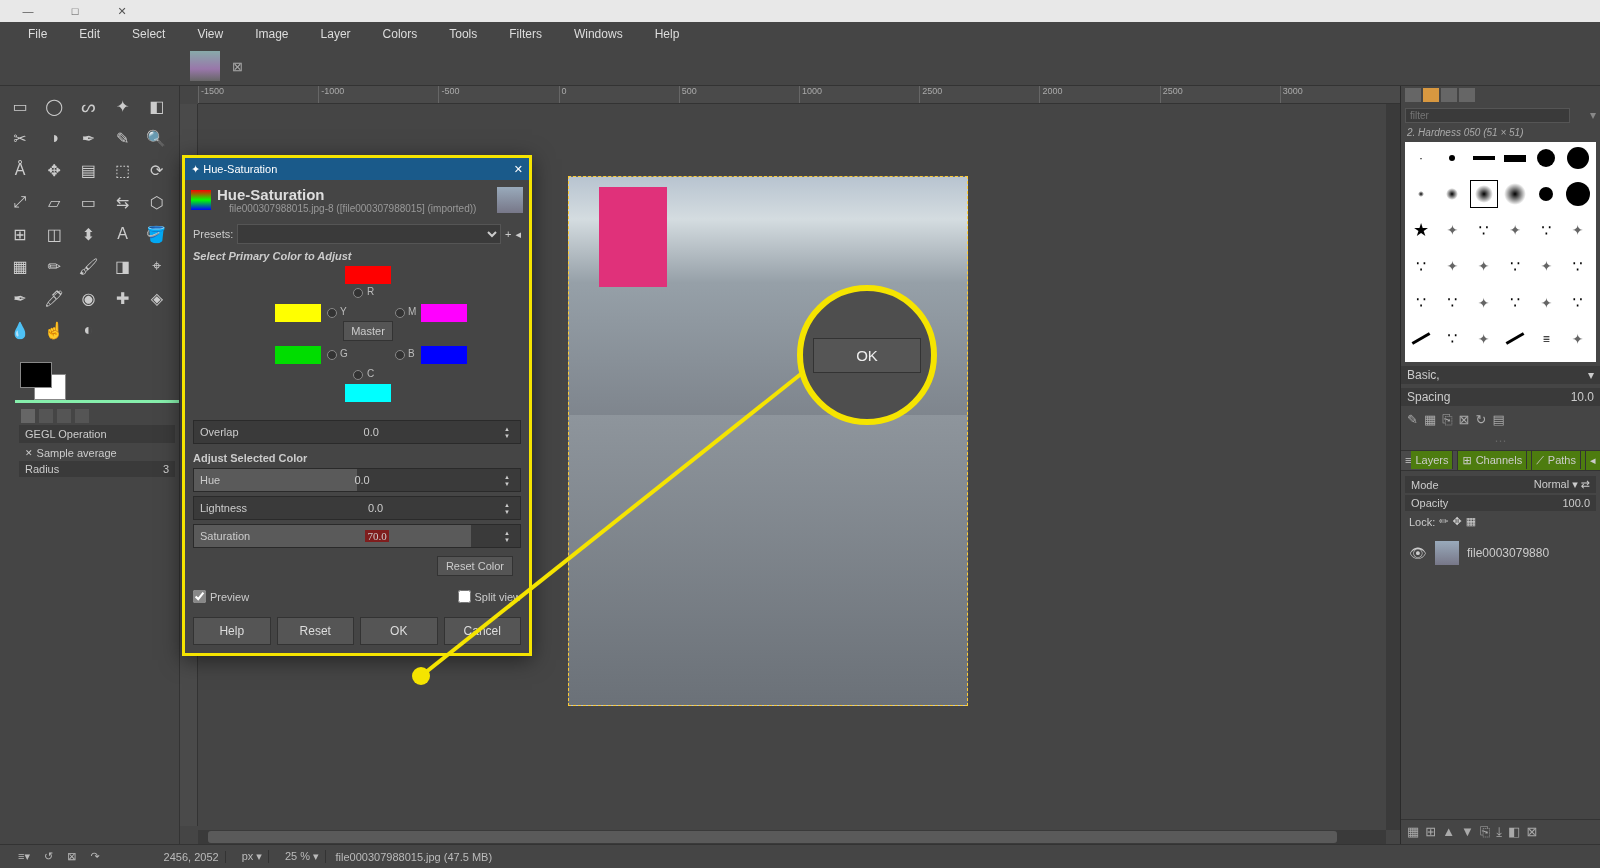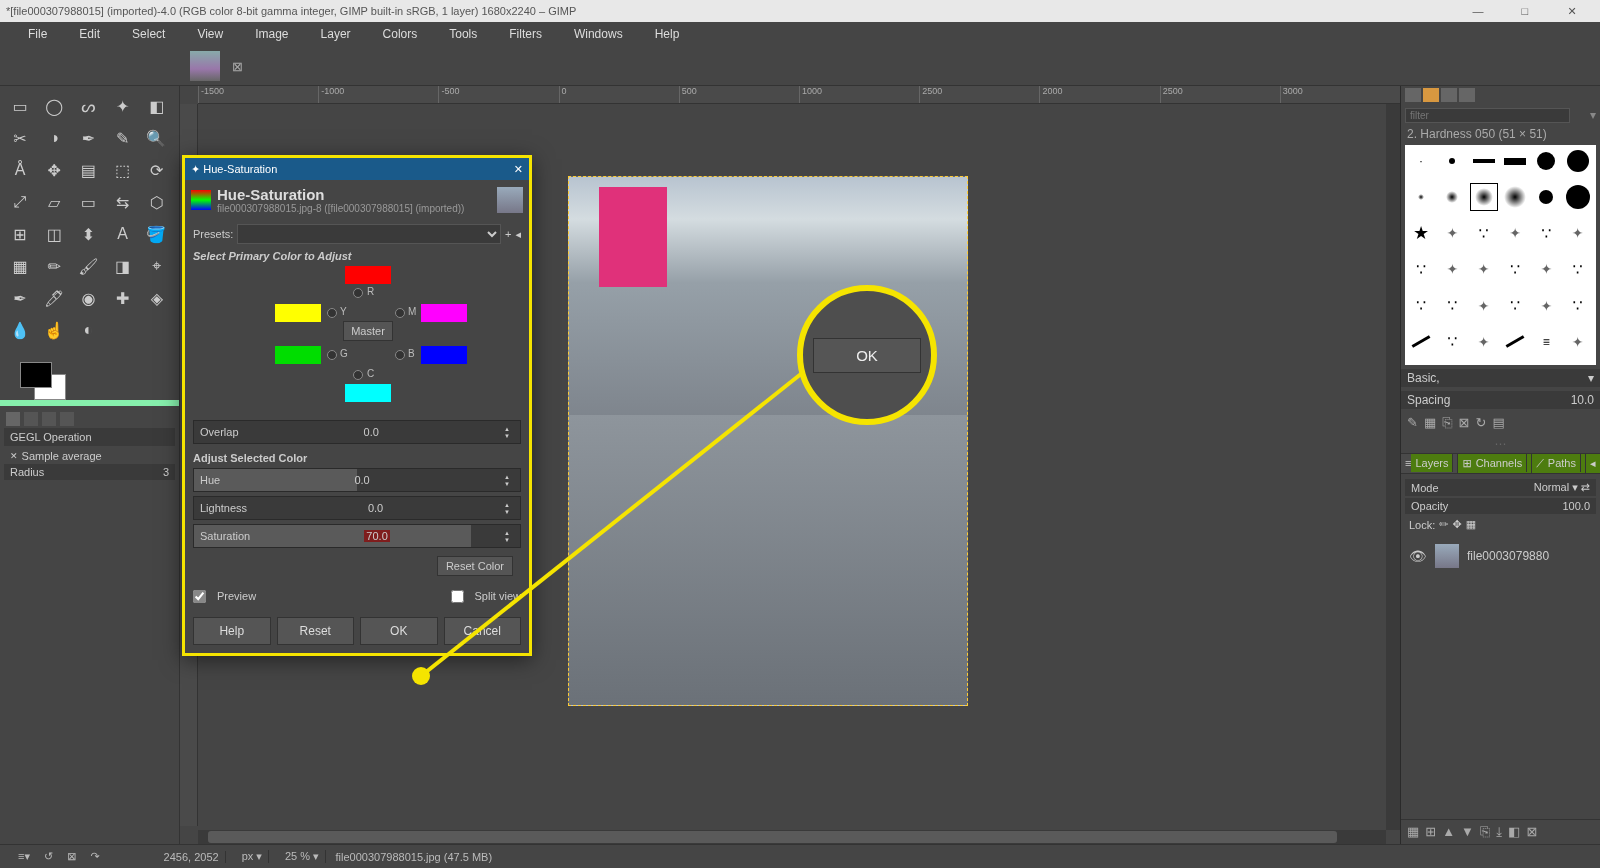--- a/index.html
+++ b/index.html
@@ -21,21 +21,21 @@
 
 .main { display: flex; height: calc(868px - 22px - 24px - 40px - 24px); }
 
 
 .leftpanel { width: 180px; background: #454545; border-right: 1px solid #333; display: flex; flex-direction: column; }
 .toolbox { display: grid; grid-template-columns: repeat(5, 1fr); gap: 4px; padding: 6px; }
 .tool { width: 28px; height: 28px; display: flex; align-items: center; justify-content: center; color: #ccc; font-size: 16px; cursor: pointer; }
 .colorswatch { display: flex; padding: 8px 20px; align-items: center; position: relative; height: 50px; }
 .fgc { width: 32px; height: 26px; background: #000; border: 1px solid #888; position: relative; z-index: 2; }
 .bgc { width: 32px; height: 26px; background: #fff; border: 1px solid #888; position: relative; top: 12px; left: -18px; z-index: 1; }
-.tooloptions { border-top: 6px solid #86efac; padding: 4px; font-size: 11px; }
+.tooloptions { border-top: 3px solid #86efac; padding: 4px; font-size: 11px; margin-left: 15px; }
 .tooloptions .hdr { background: #3a3a3a; padding: 3px 6px; margin-bottom: 2px; }
 .tooloptions .row { display: flex; justify-content: space-between; padding: 2px 6px; align-items: center; }
 
 
 .canvasarea { flex: 1; background: #454545; position: relative; overflow: hidden; }
 .ruler-h { position: absolute; top: 0; left: 18px; right: 0; height: 18px; background: #4a4a4a; border-bottom: 1px solid #333; font-size: 9px; color: #aaa; display: flex; }
 .ruler-h span { width: 128px; border-left: 1px solid #666; padding-left: 2px; }
 .ruler-v { position: absolute; top: 18px; left: 0; width: 18px; bottom: 18px; background: #4a4a4a; border-right: 1px solid #333; }
 .canvas-scroll { position: absolute; top: 18px; left: 18px; right: 14px; bottom: 14px; background: #454545; }
 .image { position: absolute; left: 370px; top: 72px; width: 400px; height: 530px; background: linear-gradient(180deg, #b8c4d0 0%, #d4dce0 8%, #96a0a8 20%, #7a8088 50%, #686c72 100%); border: 1px dashed #ffcc33; }
@@ -43,21 +43,21 @@
 .image::after { content:""; position:absolute; left:0; right:0; bottom:0; height:55%; background:linear-gradient(#8e959c,#6b7178); }
 .scroll-h { position: absolute; bottom: 0; left: 18px; right: 14px; height: 14px; background: #3a3a3a; }
 .scroll-h .thumb { position: absolute; left: 10px; width: 95%; top: 1px; bottom: 1px; background: #5a5a5a; border-radius: 3px; }
 .scroll-v { position: absolute; right: 0; top: 18px; bottom: 14px; width: 14px; background: #3a3a3a; }
 
 
 .rightpanel { width: 200px; background: #454545; border-left: 1px solid #2a2a2a; display: flex; flex-direction: column; }
 .rp-tabs { height: 20px; display: flex; gap: 2px; padding: 2px 4px; }
 .rp-tabs span { width: 16px; height: 14px; background: #666; }
 .rp-tabs span:nth-child(2){ background:#d89840; }
-.brushname { font-size: 12px; padding: 2px 6px; color: #aaa; }
+.brushname { font-size: 10px; font-style: italic; padding: 2px 6px; color: #aaa; }
 .filter-row { display: flex; padding: 2px 4px; gap: 20px; }
 .filter-row input { flex: 1; background: #3a3a3a; border: 1px solid #555; color: #999; font-size: 10px; padding: 1px 4px; }
 .brushgrid { flex: 0 0 220px; background: #fff; margin: 2px 4px; display: grid; grid-template-columns: repeat(6, 1fr); padding: 2px; gap: 1px; overflow: hidden; }
 .brushcell { width: 28px; height: 28px; display: flex; align-items: center; justify-content: center; color: #000; }
 .brushcell.sel { border: 1px solid #000; }
 .br-circle{ width:18px;height:18px;background:#000;border-radius:50%; }
 .br-soft{ width:18px;height:18px;background:radial-gradient(#000,transparent 70%);border-radius:50%; }
 .br-line{ width:22px;height:4px;background:#000; }
 .br-star::before{content:"★";font-size:18px;}
 .br-tex::before{content:"✦";font-size:14px;opacity:.6;}
@@ -78,21 +78,21 @@
 .statusbar { height: 24px; background: #454545; display: flex; align-items: center; padding: 0 8px; font-size: 11px; color: #bbb; gap: 10px; border-top: 1px solid #333; }
 .statusbar .sect { padding: 0 6px; border-right: 1px solid #333; }
 .statusbar .fill { flex: 1; }
 .sb-left { display: flex; gap: 14px; padding-left: 10px; }
 
 
 .dialog { position: absolute; left: 182px; top: 155px; width: 350px; background: #454545; border: 3px solid #f5e400; box-shadow: 0 4px 20px rgba(0,0,0,.5); z-index: 10; }
 .dlg-title { background: #1a5a8a; color: #fff; height: 22px; display: flex; align-items: center; justify-content: space-between; padding: 0 6px; font-size: 11px; }
 .dlg-head { display: flex; align-items: center; padding: 6px; gap: 6px; }
 .dlg-head .htxt h3 { font-size: 15px; font-weight: bold; color: #ddd; }
-.dlg-head .htxt .sub { font-size: 10px; color: #999; }
+.dlg-head .htxt .sub { font-size: 10px; color: #999; margin-left: 12px; }
 .dlg-body { padding: 4px 8px; font-size: 11px; }
 .presets { display: flex; align-items: center; gap: 4px; margin-bottom: 6px; }
 .presets select { flex: 1; background: #3a3a3a; border: 1px solid #555; color: #ccc; height: 20px; }
 
 .colorwheel { position: relative; height: 150px; }
 .cw { position: absolute; width: 46px; height: 18px; cursor: pointer; }
 .cw-r { background: #ff0000; left: 152px; top: 0; }
 .cw-y { background: #ffff00; left: 82px; top: 38px; }
 .cw-m { background: #ff00ff; left: 228px; top: 38px; }
 .cw-g { background: #00dd00; left: 82px; top: 80px; }
@@ -102,39 +102,38 @@
 .rlbl { position: absolute; font-size: 10px; color: #bbb; }
 .masterbtn { position: absolute; left: 150px; top: 55px; width: 50px; height: 20px; background: #555; border: 1px solid #333; text-align: center; line-height: 18px; font-size: 11px; }
 
 .slider-row { margin: 4px 0; }
 .slider-track { background: #3a3a3a; border: 1px solid #2a2a2a; height: 24px; display: flex; align-items: center; justify-content: space-between; padding: 0 6px; position: relative; }
 .slider-track .fill0 { position: absolute; left: 0; top: 0; bottom: 0; background: #5a5a5a; }
 .slider-track span { position: relative; z-index: 1; }
 .spinbtns { width: 10px; display: flex; flex-direction: column; font-size: 6px; line-height: 6px; gap: 1px; }
 
 .dlg-check-row { display: flex; justify-content: space-between; padding: 6px 8px; font-size: 11px; }
-.dlg-check-row label { display: flex; align-items: flex-start; gap: 11px; }
+.dlg-check-row label { display: flex; align-items: center; gap: 4px; }
 .dlg-check-row input { accent-color: #888; }
 .resetcolor { text-align: right; padding: 4px 8px; }
 .resetcolor button { background: #555; border: 1px solid #333; color: #ccc; padding: 3px 8px; font-size: 11px; }
 
 .dlg-buttons { display: flex; gap: 6px; padding: 8px; }
 .dlg-buttons button { flex: 1; background: #555; border: 1px solid #333; color: #ddd; padding: 6px; font-size: 12px; cursor: pointer; }
 
 
 .magbig { position: absolute; left: 797px; top: 285px; width: 140px; height: 140px; border: 6px solid #f5e400; border-radius: 50%; background: #4e4e4e; display: flex; align-items: center; justify-content: center; z-index: 20; overflow: hidden; }
 .magbig .okbox { background: #555; border: 1px solid #333; padding: 8px 42px; font-size: 15px; color: #eee; }
 .magdot { position: absolute; left: 412px; top: 667px; width: 18px; height: 18px; background: #f5e400; border-radius: 50%; z-index: 21; }
 .magline { position: absolute; left: 421px; top: 366px; width: 500px; height: 310px; z-index: 19; pointer-events: none; }
 </style>
 </head>
 <body>
 
 <div class="titlebar">
-  <span>*[file000307988015] (imported)-4.0 (RGB color 8-bit gamma integer, GIMP built-in sRGB, 1 layer) 1680x2240 – GIMP</span>
   <span class="wincontrols">
     <span>—</span>
     <span>□</span>
     <span>✕</span>
   </span>
 </div>
 
 <div class="menubar">
   <span>File</span>
   <span>Edit</span>
@@ -464,21 +463,21 @@
         <div class="spinbtns">
             <span>▲</span>
             <span>▼</span>
           </div>
       </div>
     </div>
     <div class="slider-row">
       <div class="slider-track">
         <div class="fill0" style="width:85%;"></div>
         <span>Saturation</span>
-        <span style="background:#7f1d1d;padding:0 2px;">70.0</span>
+        <span style="background:#7f1d1d;padding:0 2px;font-family:Liberation Serif, serif;">70.0</span>
         <div class="spinbtns">
             <span>▲</span>
             <span>▼</span>
           </div>
       </div>
     </div>
     <div class="resetcolor"><button>Reset Color</button></div>
   </div>
   <div class="dlg-check-row">
     <label>

